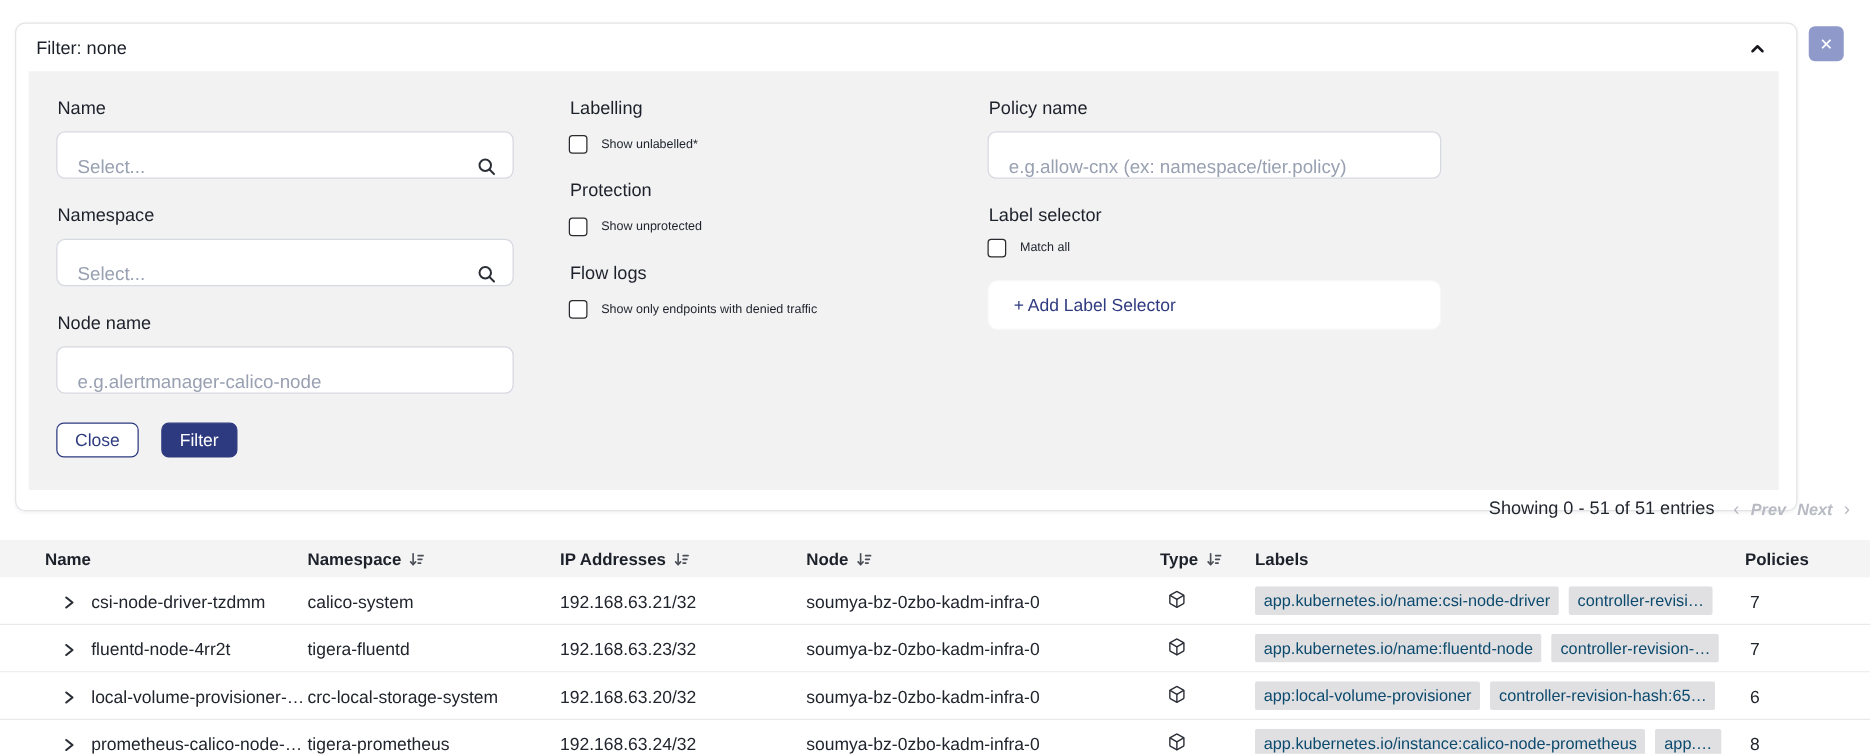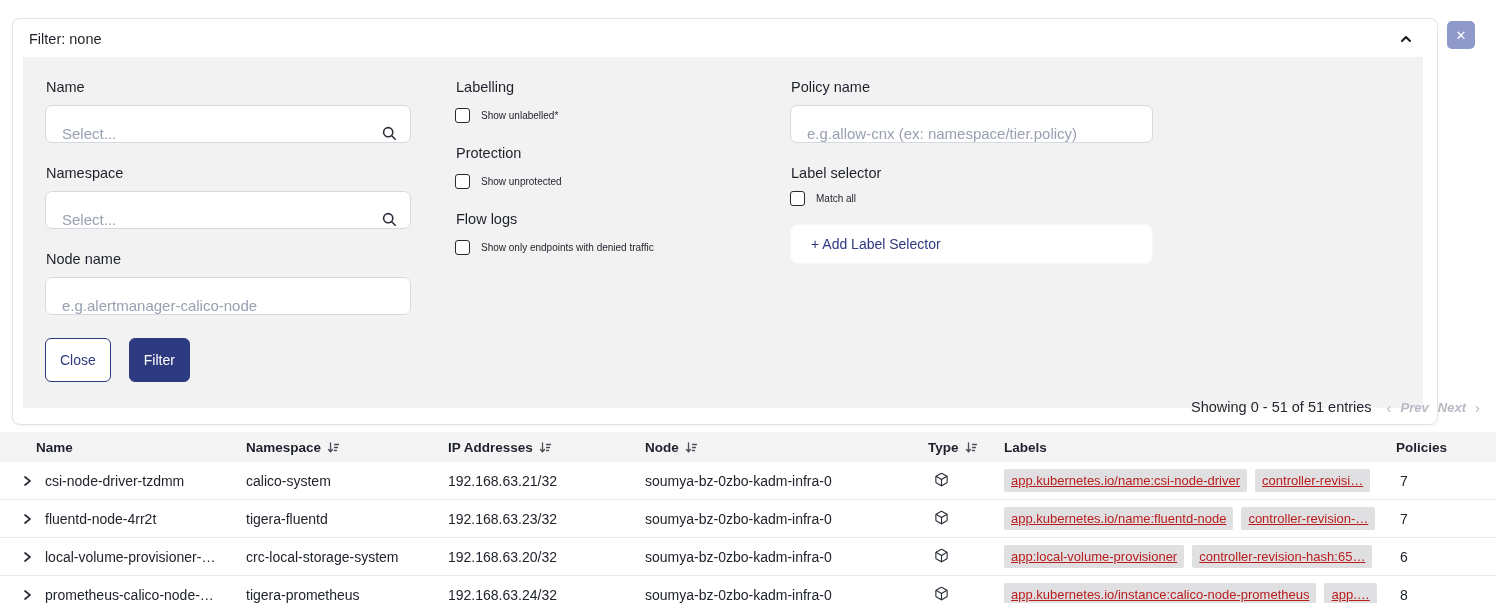--- a/index.html
+++ b/index.html
@@ -49,21 +49,21 @@
   .check-row { display: flex; align-items: center; gap: 11px; margin-bottom: 22px; cursor: pointer; }
   .cb {
     width: 15px; height: 15px; flex: 0 0 auto;
     border: 1.7px solid #2b2b2f; border-radius: 3px; background: #fff;
   }
   .check-label { font-size: 10px; color: #1d212a; }
 
   .btn-row { display: flex; gap: 18px; margin-top: 23px; }
   .btn {
     font-family: "Liberation Sans", sans-serif; font-size: 14px;
-    border-radius: 6px; padding: 5px 14px; height: 44px; cursor: pointer;
+    border-radius: 6px; padding: 5px 14px; height: 28px; cursor: pointer;
   }
   .btn-close { background: #fff; color: #2e3a7f; border: 1px solid #2e3a7f; }
   .btn-filter { background: #2e3a7f; color: #fff; border: 1px solid #2e3a7f; }
 
   .add-btn {
     width: 100%; height: 40px; margin-top: 6px;
     background: #fff; border: 1px solid #f7f7f8; border-radius: 8px;
     text-align: left; padding: 0 20px; color: #2e3a7f; font-size: 14px;
     font-family: "Liberation Sans", sans-serif; cursor: pointer;
   }
@@ -92,27 +92,27 @@
   .thead, .trow {
     display: grid;
     grid-template-columns: 246px 202px 197px 283px 76px 392px 1fr;
     align-items: center;
   }
   .thead { height: 30px; background: #f4f4f5; font-size: 13.5px; font-weight: bold; color: #1d212a; }
   .th { display: flex; align-items: center; gap: 6px; }
   .th.first { padding-left: 36px; }
   .sort-ic { display: flex; cursor: pointer; }
   .trow { height: 38px; background: #fff; border-bottom: 1px solid #e9e9ec; font-size: 14px; color: #20242c; }
-  .cell-name { display: flex; align-items: center; gap: 11px; padding-left: 20px; }
+  .cell-name { display: flex; align-items: flex-end; gap: 11px; padding-left: 48px; }
   .expander { display: flex; cursor: pointer; flex: 0 0 auto; }
   .cell-type { display: flex; align-items: center; padding-left: 6px; }
   .cell-labels { display: flex; align-items: center; gap: 8px; overflow: hidden; }
   .chip {
     background: #e0e0e2; border-radius: 2px; padding: 4px 7px;
-    font-size: 13px; color: #b91c1c; white-space: nowrap; text-decoration: underline;
+    font-size: 13px; color: #0c4a6e; white-space: nowrap;
   }
   .cell-policies { padding-left: 4px; }
 </style>
 </head>
 <body>
 
 <div class="filter-card">
   <div class="filter-header">
     <span class="filter-title">Filter: none</span>
     <span class="chev-btn">

